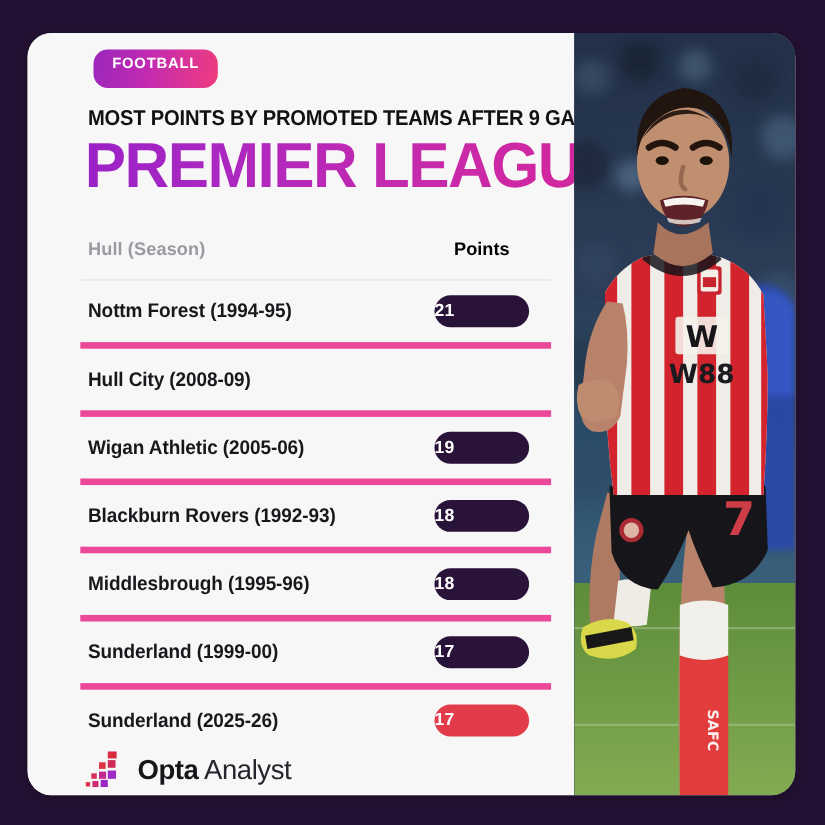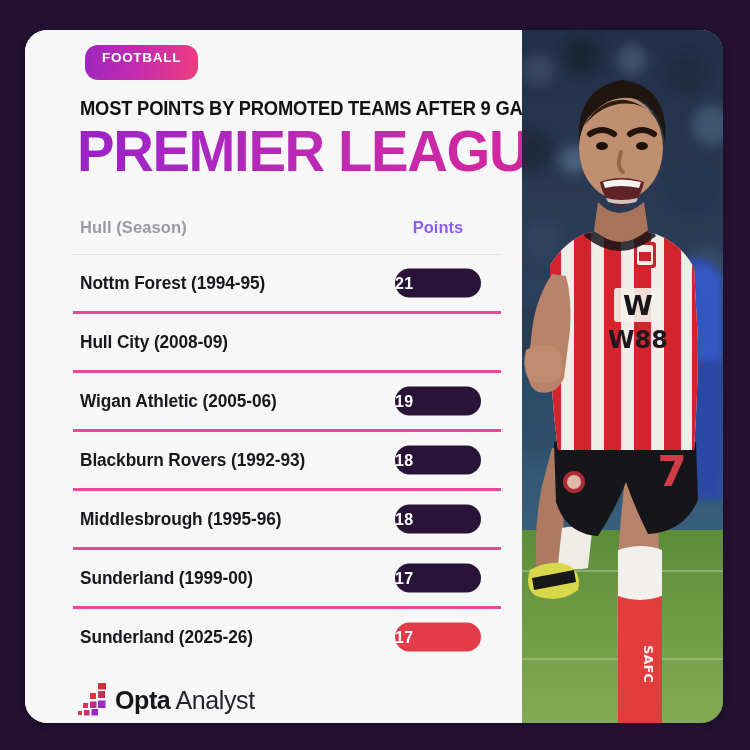--- a/index.html
+++ b/index.html
@@ -116,27 +116,27 @@
     letter-spacing: 0.1px;
   }
   .th-points {
     position: absolute;
     left: 322px;
     top: 2px;
     width: 86px;
     text-align: center;
     font-size: 16.5px;
     font-weight: bold;
-    color: #8b5cf6;
+    color: #000000;
   }
 
   .row {
     position: relative;
     height: 56px;
-    border-bottom: 3px solid #ec4899;
+    border-bottom: 6px solid #ec4899;
   }
   .row:last-child { border-bottom: none; }
 
   .cell-team {
     position: absolute;
     left: 7px;
     top: 50%;
     transform: translateY(-50%) scaleX(0.96);
     transform-origin: left center;
     font-size: 18px;
@@ -170,20 +170,21 @@
   .logo {
     position: absolute;
     left: 52px;
     top: 650px;
     height: 40px;
     display: flex;
     align-items: center;
   }
   .logo-mark { width: 38px; height: 34px; display:block; }
   .logo-text {
+    margin-left: 10px;
     font-size: 25px;
     color: #15151a;
     letter-spacing: -0.4px;
     white-space: nowrap;
   }
   .logo-text b { font-weight: bold; }
   .logo-text span { font-weight: normal; color: #24242c; }
 
   
   .photo {

